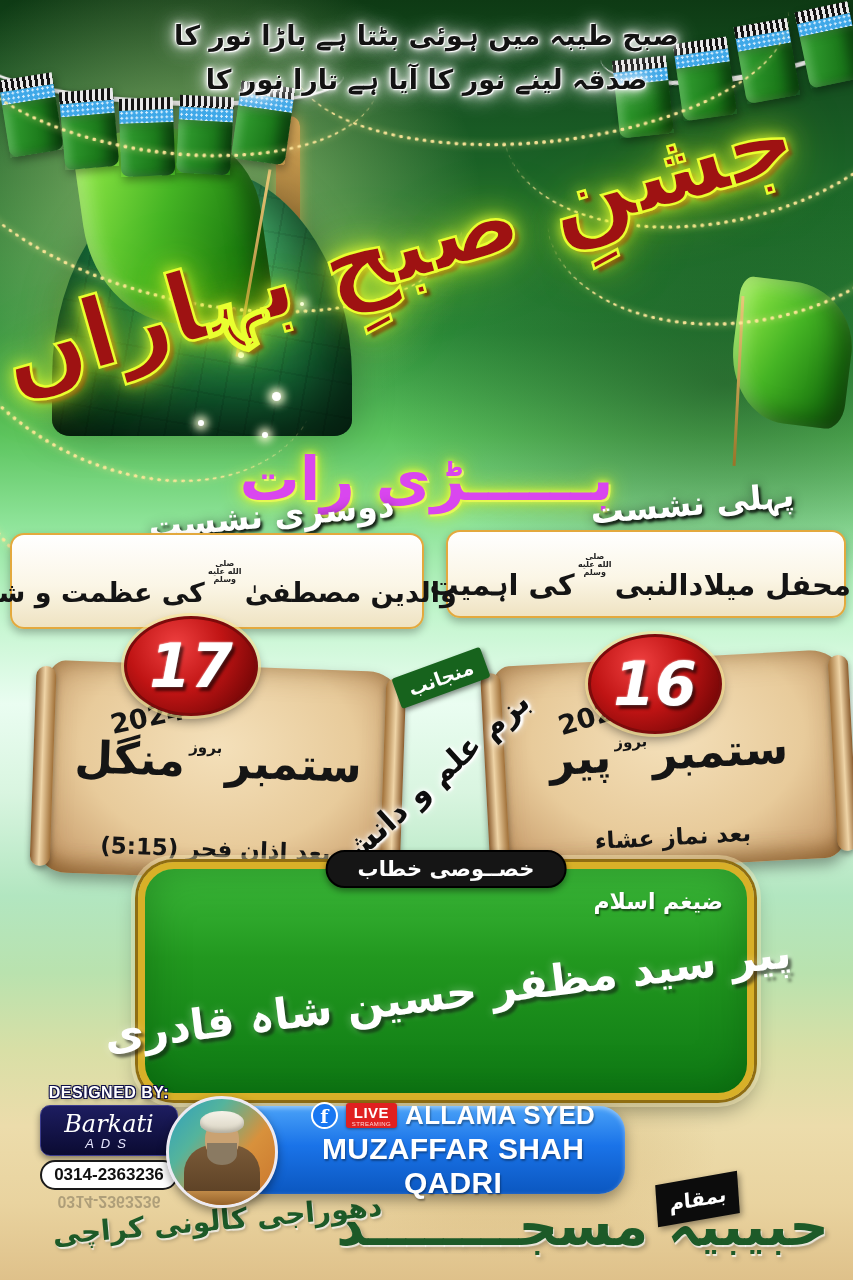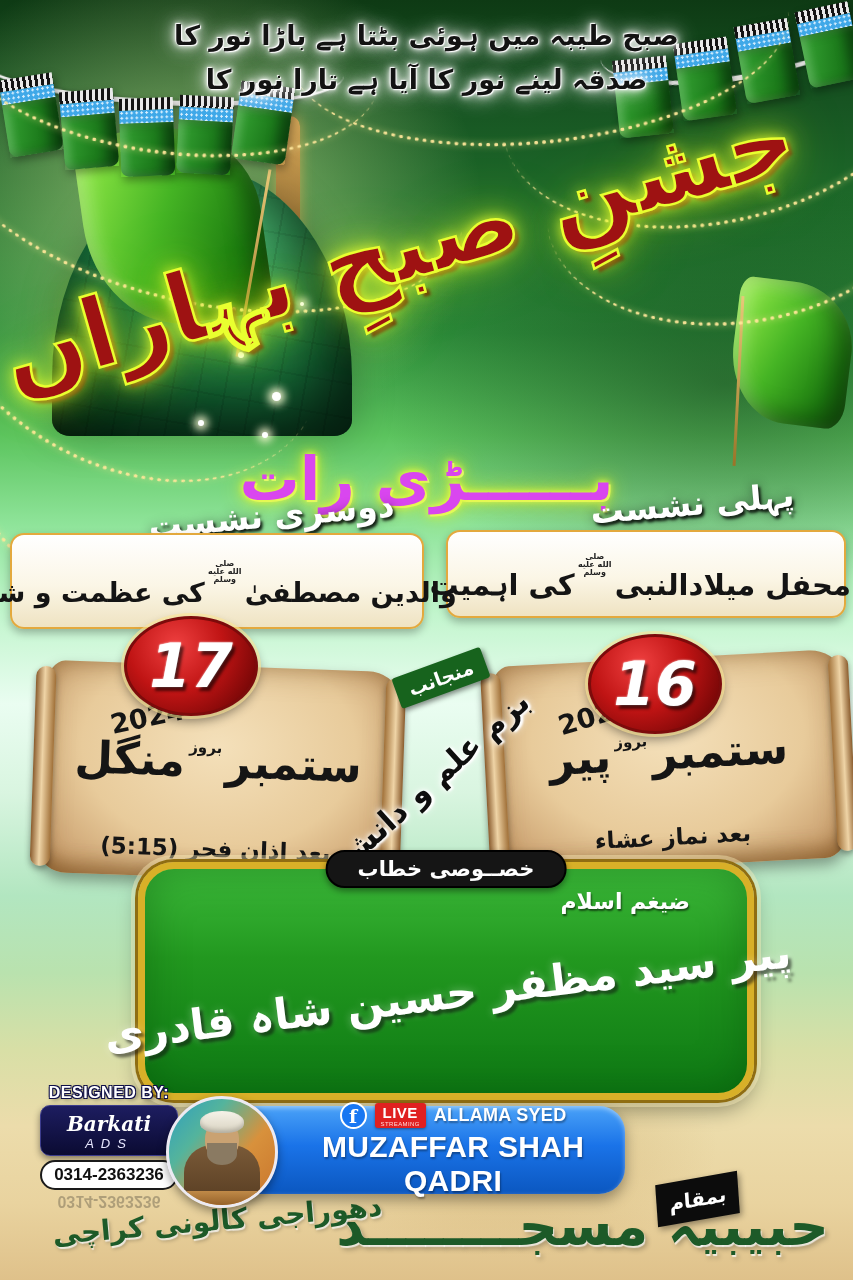--- a/index.html
+++ b/index.html
@@ -152,52 +152,52 @@
     text-shadow:0 0 5px #fff,0 0 10px #fff,2px 2px 2px #fff;}
 
   
   .panel{position:absolute;left:138px;top:862px;width:602px;height:224px;z-index:5;border-radius:36px;
     background:linear-gradient(180deg,#3cba3a 0%,#22981f 40%,#0e7a14 100%);
     border:7px solid #d8b028;
     box-shadow:0 0 0 3px #8f6d12,0 0 0 7px rgba(255,243,190,.4),0 10px 20px rgba(0,0,0,.35),inset 0 0 44px rgba(0,60,0,.35);}
   .panel-pill{position:absolute;top:-19px;left:50%;transform:translateX(-50%);direction:rtl;
     background:#151515;color:#fff;padding:5px 30px;border-radius:22px;font-size:21px;font-weight:bold;
     letter-spacing:1px;border:2px solid #000;white-space:nowrap;box-shadow:0 3px 6px rgba(0,0,0,.4);}
-  .panel-honorific{position:absolute;top:20px;right:57px;direction:rtl;color:#fff;font-size:22px;font-weight:bold;
+  .panel-honorific{position:absolute;top:20px;right:24px;direction:rtl;color:#fff;font-size:22px;font-weight:bold;
     text-shadow:1px 2px 2px rgba(0,0,0,.55);}
   .panel-name{position:absolute;inset:0;padding-top:26px;display:flex;align-items:center;justify-content:center;
     transform:rotate(-7deg);direction:rtl;color:#fff;font-size:43px;font-weight:bold;white-space:nowrap;
     text-shadow:3px 4px 3px rgba(0,0,0,.5),0 0 10px rgba(255,255,255,.35);}
 
   
   .designer{position:absolute;left:40px;top:1076px;width:138px;z-index:6;text-align:center;}
   .d-head{color:#fff;font-weight:bold;font-size:16px;letter-spacing:.5px;
     text-shadow:1px 1px 0 #101048,-1px -1px 0 #101048,1px -1px 0 #101048,-1px 1px 0 #101048,2px 2px 4px rgba(0,0,0,.5);margin-top:8px;}
   .d-box{margin-top:3px;background:linear-gradient(180deg,#1d1d60,#0b0b32);border-radius:10px;
     border:1px solid #3c3c8c;box-shadow:0 3px 7px rgba(0,0,0,.45);padding:5px 4px 4px;}
-  .d-name{font-family:"DejaVu Serif",serif;font-style:italic;color:#fff;font-size:20px;line-height:26px;font-weight:bold;}
+  .d-name{font-family:"DejaVu Serif",serif;font-style:italic;color:#fff;font-size:24px;line-height:26px;}
   .d-sub{color:#e8e8ff;font-style:italic;font-size:13px;letter-spacing:7px;margin-top:-1px;}
   .d-phone{margin-top:4px;background:#fff;border:2px solid #1a1a1a;border-radius:15px;
     font-size:17px;font-weight:bold;color:#101010;padding:3px 0;}
   .d-reflect{margin-top:2px;transform:scaleY(-1);opacity:.28;color:#1a1a1a;font-weight:bold;font-size:16px;}
 
   
   .live-bar{position:absolute;left:205px;top:1106px;width:420px;height:88px;z-index:7;border-radius:26px;
     background:linear-gradient(180deg,#4aa2f8 0%,#1a73e8 45%,#0b57c0 100%);
     box-shadow:0 6px 14px rgba(0,0,0,.35), inset 0 2px 5px rgba(255,255,255,.45);
     display:flex;flex-direction:column;justify-content:center;padding-left:76px;box-sizing:border-box;}
   .lb-row1{display:flex;align-items:center;justify-content:center;gap:8px;}
   .fb-icon{width:27px;height:27px;border-radius:50%;background:#1877F2;border:2px solid #fff;color:#fff;
     display:flex;align-items:center;justify-content:center;font-weight:bold;font-size:19px;
     font-family:"DejaVu Serif",serif;box-sizing:border-box;}
   .live-badge{background:#e02020;border-radius:3px;padding:2px 6px 1px;text-align:center;line-height:1;
     box-shadow:0 1px 3px rgba(0,0,0,.4);}
   .live-txt{font-size:15px;font-weight:bold;color:#fff;letter-spacing:.5px;}
   .streaming-txt{font-size:6px;color:#ffd8d8;letter-spacing:.4px;margin-top:1px;}
-  .lb-name1{color:#fff;font-weight:bold;font-size:18px;letter-spacing:.3px;text-shadow:1px 2px 2px rgba(0,0,0,.35);}
+  .lb-name1{color:#fff;font-weight:bold;font-size:26px;letter-spacing:.3px;text-shadow:1px 2px 2px rgba(0,0,0,.35);}
   .lb-name2{color:#fff;font-weight:bold;font-size:30px;text-align:center;margin-top:1px;letter-spacing:.3px;
     text-shadow:1px 2px 2px rgba(0,0,0,.35);}
 
   
   .speaker-photo{position:absolute;left:166px;top:1096px;width:106px;height:106px;z-index:8;border-radius:50%;
     border:3px solid #eceaf2;overflow:hidden;box-shadow:0 4px 10px rgba(0,0,0,.4);
     background:linear-gradient(130deg,#2e9ec0 0%,#54b49c 30%,#d8913c 62%,#c8742c 100%);}
   .ph-body{position:absolute;bottom:12px;left:50%;transform:translateX(-50%);width:76px;height:48px;
     background:linear-gradient(180deg,#7a5a38,#5e4226);border-radius:28px 28px 0 0;}
   .ph-head{position:absolute;top:22px;left:50%;transform:translateX(-50%);width:34px;height:38px;

